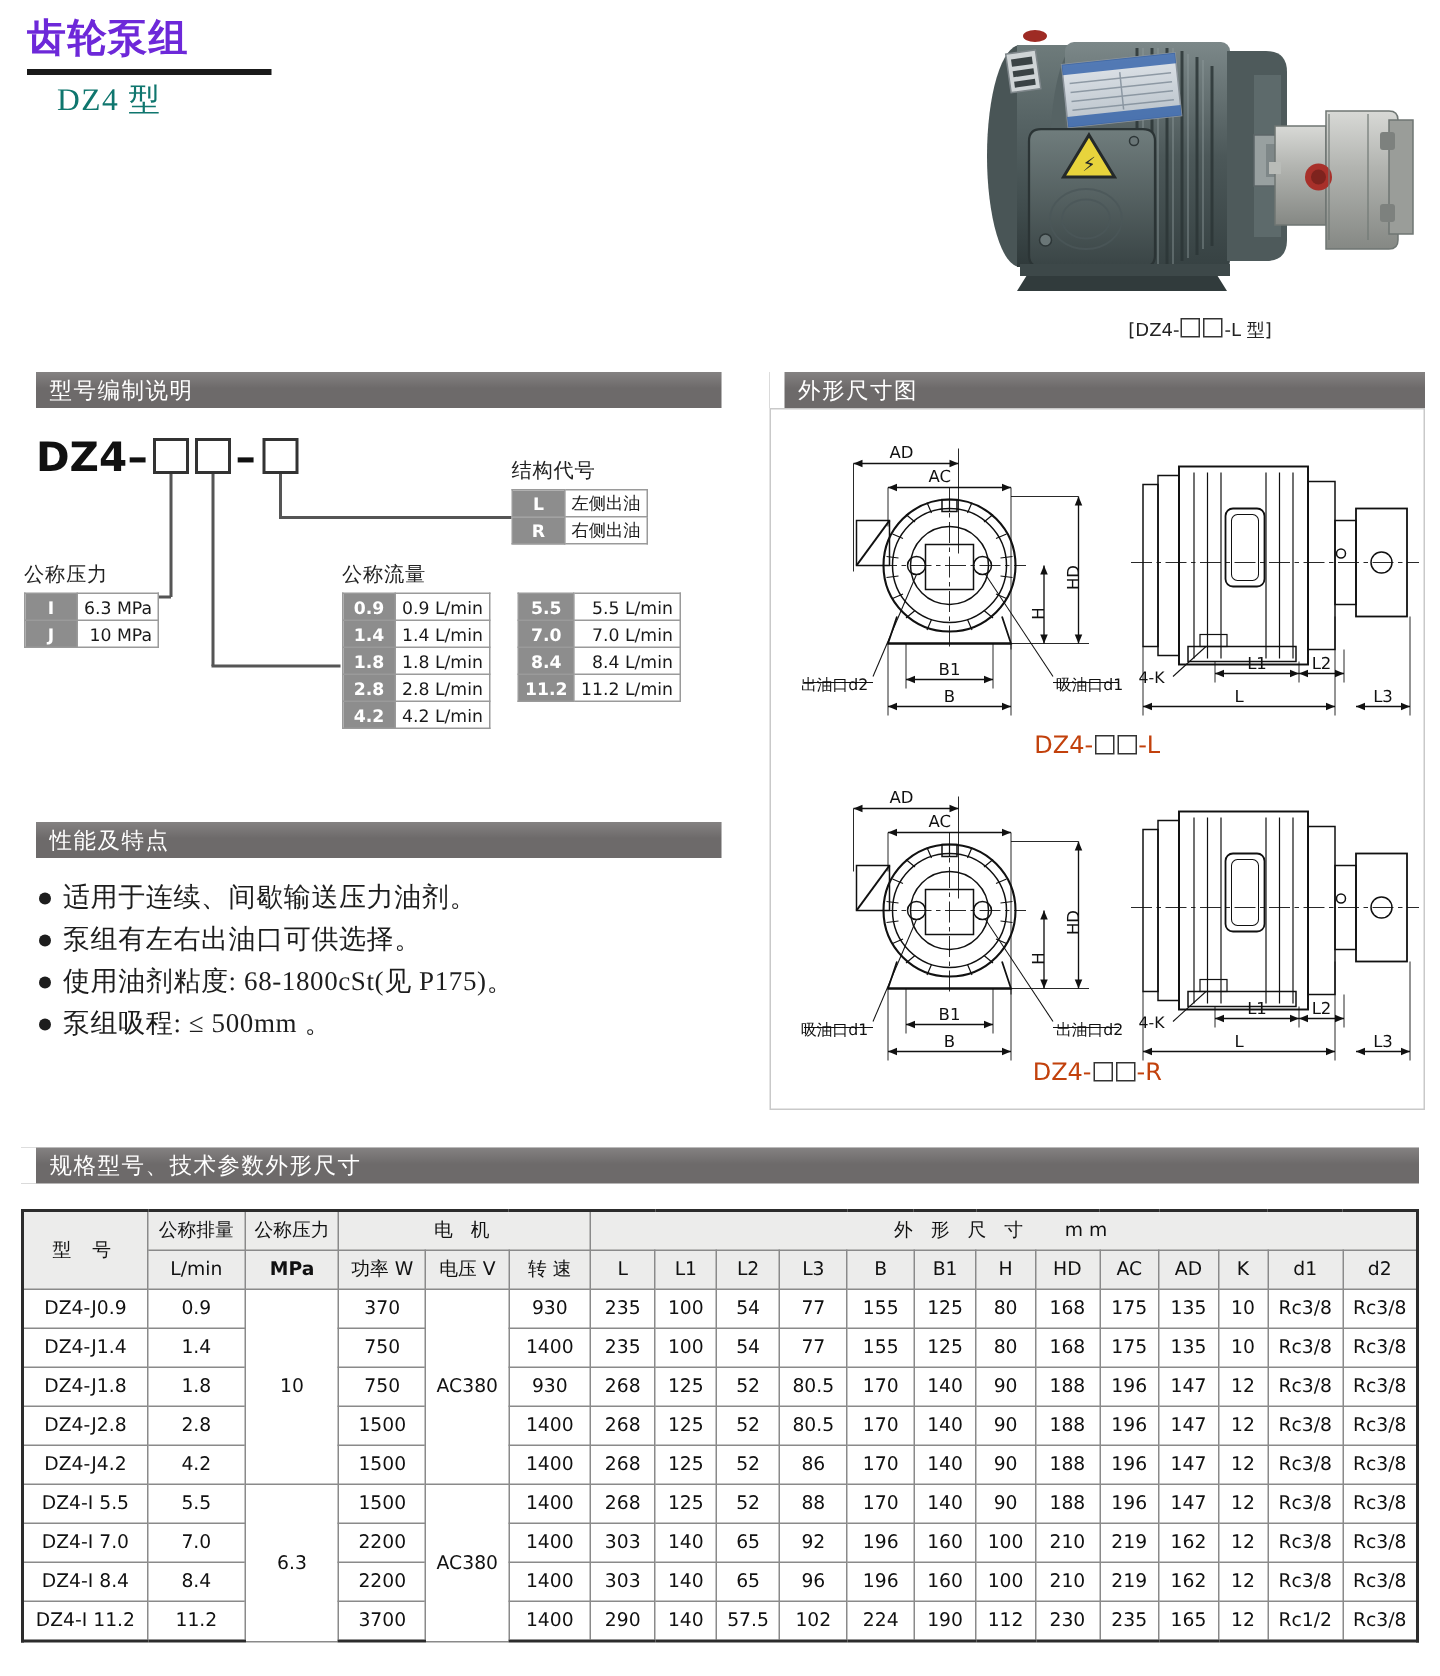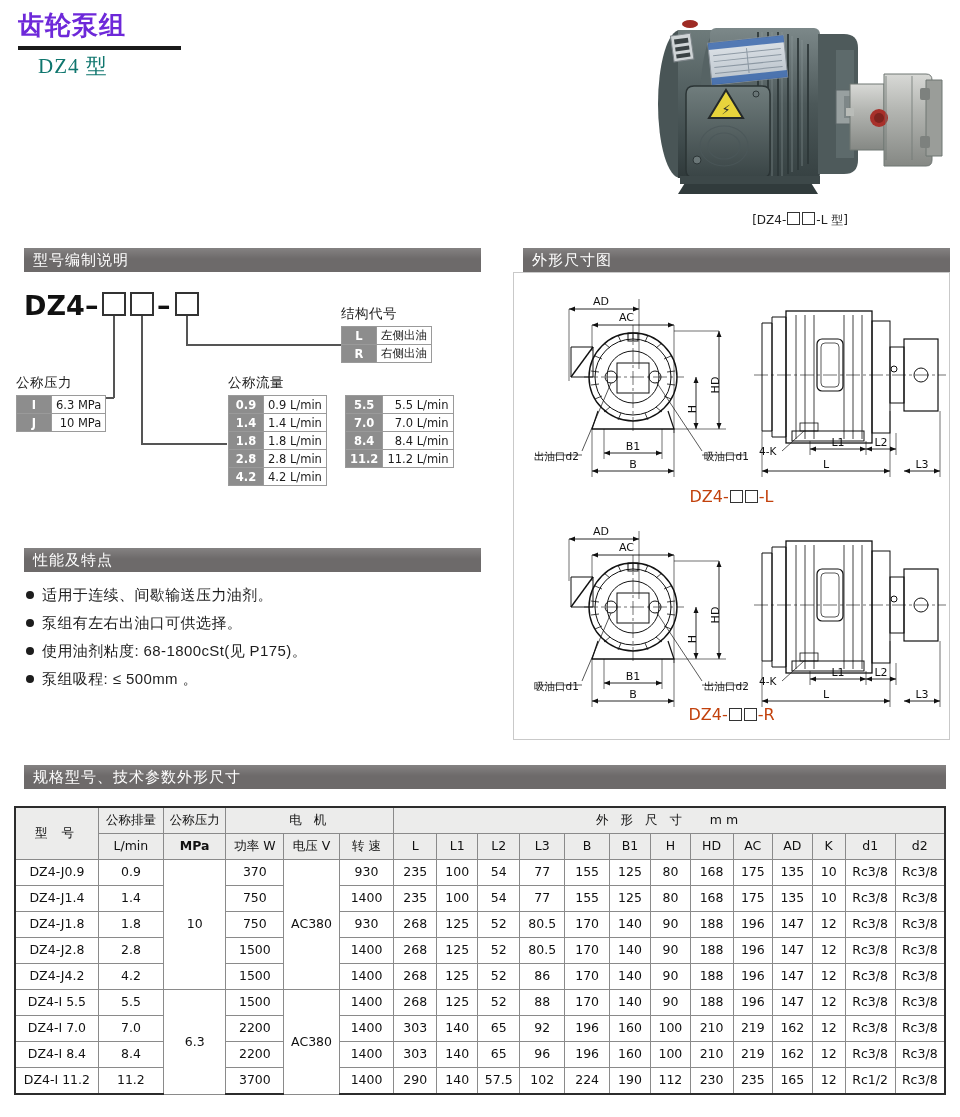--- a/index.html
+++ b/index.html
@@ -66,22 +66,22 @@
     border:1px solid #9a9a9a;font-size:11.5px;height:17px;padding:0 4px;
     font-family:"DejaVu Sans",sans-serif;color:#1a1a1a;white-space:nowrap;
   }
   .opt-tbl td.k{
     background:#8d8d8d;color:#ffffff;text-align:center;font-weight:bold;width:26px;
   }
   .opt-tbl td.v{background:#ffffff;text-align:right;}
 
   
   .feat{
-    position:absolute;font-size:15px;color:#1d1d1d;
-    font-family:Liberation Sans, sans-serif;letter-spacing:.4px;
+    position:absolute;font-size:18px;color:#1d1d1d;
+    font-family:Liberation Serif, serif;letter-spacing:.4px;
   }
   .feat .dot{
     display:inline-block;width:8px;height:8px;border-radius:50%;
     background:#1d1d1d;margin-right:8px;vertical-align:1px;
   }
 
   
   .photo-wrap{position:absolute;left:650px;top:8px;width:300px;height:196px;}
   .photo-cap{
     position:absolute;left:650px;top:212px;width:300px;text-align:center;

